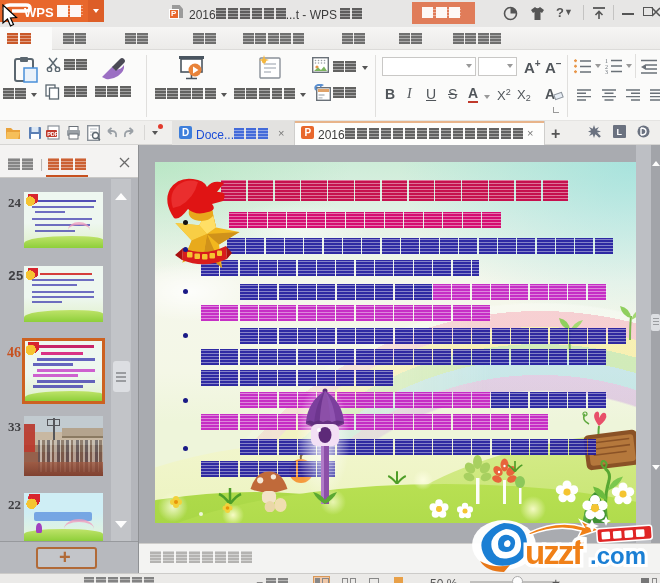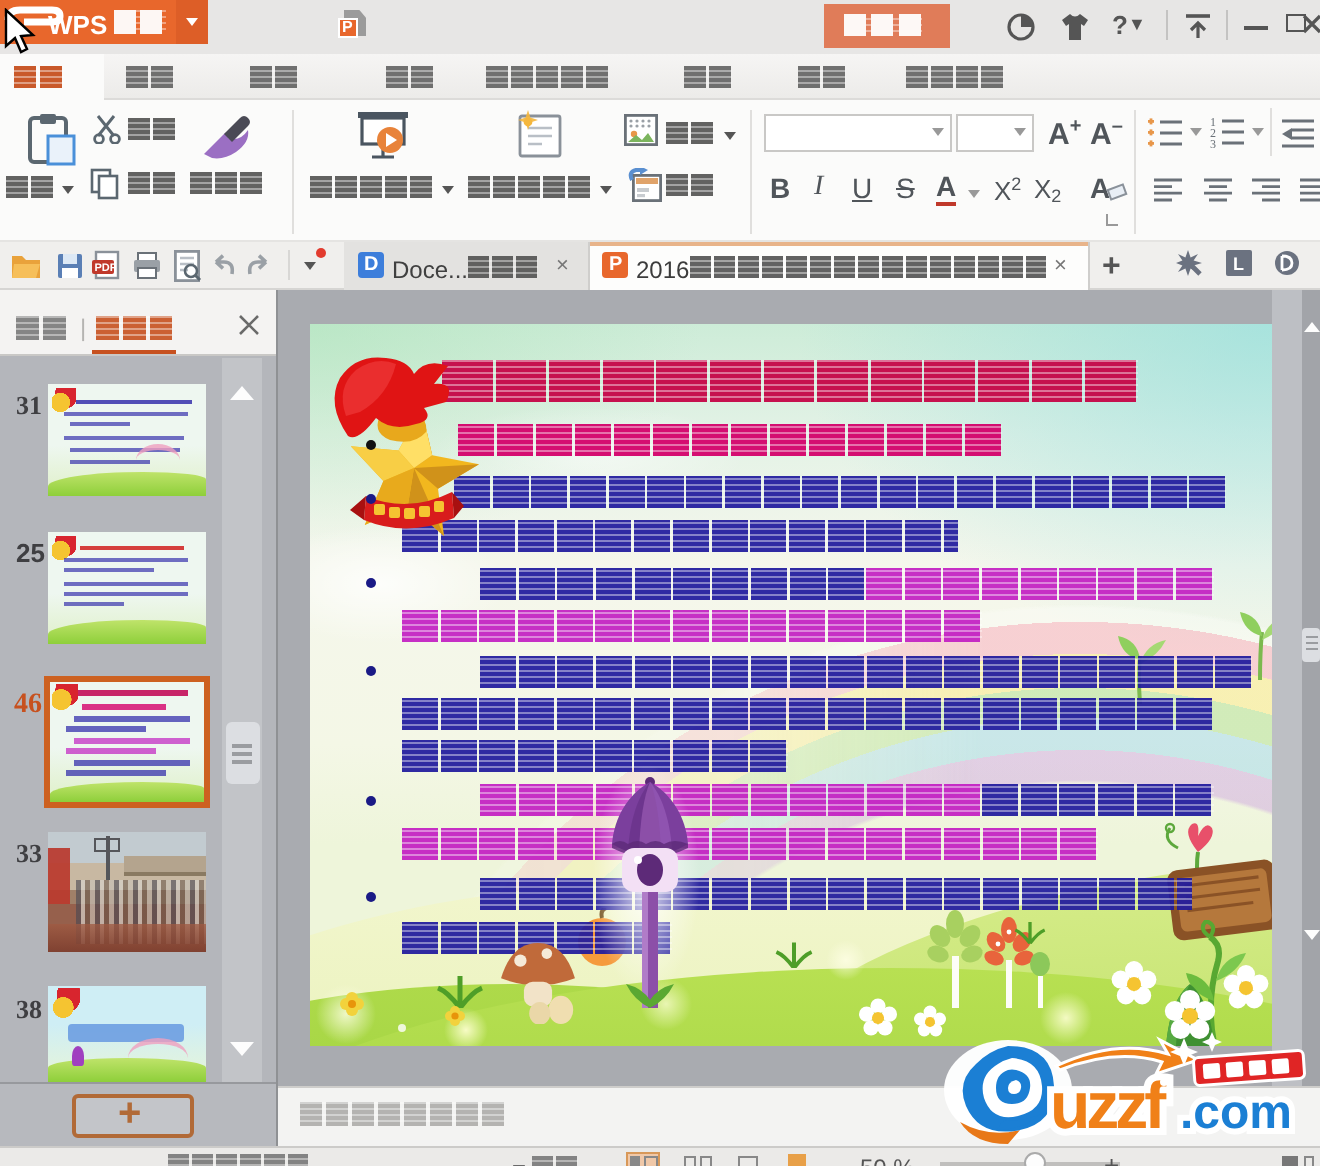--- a/index.html
+++ b/index.html
@@ -15,20 +15,21 @@
  <div class="ab" style="left:88px;top:0;width:16px;height:22px;background:#dd5e27"></div>
  <div class="ab" style="left:93px;top:9px;width:0;height:0;border:3px solid transparent;border-top:4px solid #fff"></div>
  <div class="ab" style="left:24px;top:3px;color:#fff;font-size:13px;font-weight:bold">WPS <span class="zh" style="--w:11px;--p:13px;width:26px;height:12px;margin-top:2px;opacity:.95"></span></div>
  <svg class="ab" style="left:2px;top:2px" width="30" height="18" viewBox="0 0 30 18">
         <path d="M2 8 Q2 3 8 3 L24 3 Q28 3 28 6 Q28 9 24 9 L10 9" stroke="#fff" stroke-width="3.5" fill="none"></path>
       </svg>
 
  <div class="ab" style="left:172px;top:5px;width:11px;height:13px;background:#9b9b9b;clip-path:polygon(0 0,70% 0,100% 30%,100% 100%,0 100%)"></div>
  <div class="ab" style="left:169px;top:9px;width:10px;height:10px;background:#e8672c;border:1px solid #fff"></div>
  <div class="ab" style="left:171px;top:9px;color:#fff;font-size:8px;font-weight:bold">P</div>
+ <div class="ab" style="left:189px;top:7px;color:#3c3c3c;font-size:12px">2016<span class="zh" style="--w:10.5px;--p:12px;width:70px;height:11px;opacity:.8;margin-top:1px"></span>...t - WPS <span class="zh" style="--w:10.5px;--p:12px;width:23px;height:11px;opacity:.8;margin-top:1px"></span></div>
 
  <div class="ab" style="left:412px;top:2px;width:63px;height:22px;background:#e07c59"></div>
  <div class="ab" style="left:422px;top:7px;color:#fff;font-size:12px"><span class="zh" style="--w:11px;--p:13.7px;width:39px;height:11px;opacity:.95"></span></div>
 
  <svg class="ab" style="left:503px;top:6px" width="15" height="15" viewBox="0 0 15 15">
         <circle cx="7.5" cy="7.5" r="6" fill="none" stroke="#555" stroke-width="1.6"></circle>
         <path d="M7.5 1.5 A6 6 0 0 1 13.5 7.5 L7.5 7.5 Z" fill="#555"></path>
       </svg>
  <svg class="ab" style="left:530px;top:6px" width="15" height="15" viewBox="0 0 15 15">
         <path d="M5 1 L1 4 L3 7 L4.5 6 L4.5 14 L10.5 14 L10.5 6 L12 7 L14 4 L10 1 Q7.5 3.5 5 1 Z" fill="#555"></path>
@@ -255,21 +256,21 @@
  <svg class="ab" style="left:122px;top:6px" width="15" height="12" viewBox="0 0 15 12">
         <path d="M3 10 Q2 4 7 4 L11 4 M11 4 L7.5 0.8 M11 4 L7.5 7.2" stroke="#9aa0a6" stroke-width="1.8" fill="none"></path>
       </svg>
  <div class="ab" style="left:144px;top:4px;width:1px;height:15px;background:#d8d7d5"></div>
  <div class="ab" style="left:152px;top:10px;width:0;height:0;border:3.5px solid transparent;border-top:4.5px solid #555"></div>
  <div class="ab" style="left:158px;top:3px;width:5px;height:5px;border-radius:50%;background:#e23b2e"></div>
 
  <div class="ab" style="left:172px;top:0;width:123px;height:24px;background:#e3e2e0;border-right:1px solid #cfcecc"></div>
  <div class="ab" style="left:179px;top:5px;width:13px;height:13px;background:#3d7edb;border-radius:2px"></div>
  <div class="ab" style="left:182px;top:6px;color:#fff;font-size:10px;font-weight:bold">D</div>
- <div class="ab" style="left:196px;top:6px;color:#404040;font-size:12px">Doce...<span class="zh" style="--w:10.5px;--p:12px;width:35px;height:11px;opacity:.8;margin-top:1px"></span></div>
+ <div class="ab" style="left:196px;top:6px;color:#1d4ed8;font-size:12px">Doce...<span class="zh" style="--w:10.5px;--p:12px;width:35px;height:11px;opacity:.8;margin-top:1px"></span></div>
  <div class="ab" style="left:278px;top:6px;color:#777;font-size:11px">×</div>
 
  <div class="ab" style="left:295px;top:0;width:250px;height:24px;background:#fdfdfc;border-right:1px solid #cfcecc;box-shadow:inset 0 2px 0 #e8b48a"></div>
  <div class="ab" style="left:301px;top:5px;width:13px;height:13px;background:#e8672c;border-radius:2px"></div>
  <div class="ab" style="left:304.5px;top:6px;color:#fff;font-size:10px;font-weight:bold">P</div>
  <div class="ab" style="left:318px;top:6px;color:#3c3c3c;font-size:12px">2016<span class="zh" style="--w:10.5px;--p:12px;width:178px;height:11px;opacity:.8;margin-top:1px"></span></div>
  <div class="ab" style="left:527px;top:6px;color:#777;font-size:11px">×</div>
 
  <div class="ab" style="left:551px;top:4px;color:#555;font-size:16px;font-weight:bold">+</div>
 
@@ -289,25 +290,25 @@
 
  <div class="ab" style="left:0;top:0;width:139px;height:33px;background:#f4f3f2;border-bottom:1px solid #c9c8c6"></div>
  <div class="ab" style="left:8px;top:13px;color:#6a6a6a;font-size:13px"><span class="zh" style="--w:11.5px;--p:13.5px;width:25px;height:12px;opacity:.8"></span></div>
  <div class="ab" style="left:40px;top:12px;color:#b5b4b2;font-size:12px">|</div>
  <div class="ab" style="left:48px;top:13px;color:#c7511f;font-size:13px;font-weight:bold"><span class="zh" style="--w:11.5px;--p:13.5px;width:38px;height:12px;opacity:.9"></span></div>
  <div class="ab" style="left:46px;top:30px;width:42px;height:2px;background:#c7511f"></div>
  <svg class="ab" style="left:119px;top:12px" width="11" height="11" viewBox="0 0 11 11">
         <path d="M1 1 L10 10 M10 1 L1 10" stroke="#6a6a6a" stroke-width="1.3"></path>
       </svg>
 
- <div class="ab" style="left:8px;top:50px;color:#3f3f42;font-size:13px;font-weight:bold;font-family:'Liberation Serif',serif">31</div>
- <div class="ab" style="left:8px;top:124px;color:#3f3f42;font-size:13px;font-weight:bold;font-family:Liberation Sans, sans-serif">25</div>
+ <div class="ab" style="left:8px;top:50px;color:#3f3f42;font-size:13px;font-weight:bold;font-family:'Liberation Serif',serif">24</div>
+ <div class="ab" style="left:8px;top:124px;color:#3f3f42;font-size:13px;font-weight:bold;font-family:Liberation Mono, monospace">25</div>
  <div class="ab" style="left:7px;top:200px;color:#c7511f;font-size:14px;font-weight:bold;font-family:'Liberation Serif',serif">46</div>
  <div class="ab" style="left:8px;top:274px;color:#3f3f42;font-size:13px;font-weight:bold;font-family:'Liberation Serif',serif">33</div>
- <div class="ab" style="left:8px;top:352px;color:#3f3f42;font-size:13px;font-weight:bold;font-family:'Liberation Serif',serif">38</div>
+ <div class="ab" style="left:8px;top:352px;color:#3f3f42;font-size:13px;font-weight:bold;font-family:'Liberation Serif',serif">22</div>
 
  <div class="ab" style="left:24px;top:47px;width:79px;height:56px;background:linear-gradient(#eef7f0 55%,#dff0c8);overflow:hidden">
   <div class="ab" style="left:2px;top:2px;width:12px;height:12px;background:radial-gradient(circle at 35% 60%,#f5c431 45%,transparent 46%),radial-gradient(ellipse at 60% 25%,#d8252e 55%,transparent 56%)"></div>
   <div class="ab" style="left:14px;top:8px;width:58px;height:2px;background:#2a24a8;opacity:.8"></div>
   <div class="ab" style="left:8px;top:14px;width:62px;height:2px;background:#2a24a8;opacity:.65"></div>
   <div class="ab" style="left:11px;top:19px;width:30px;height:2px;background:#2a24a8;opacity:.65"></div>
   <div class="ab" style="left:8px;top:26px;width:60px;height:2px;background:#2a24a8;opacity:.65"></div>
   <div class="ab" style="left:11px;top:32px;width:55px;height:2px;background:#2a24a8;opacity:.65"></div>
   <div class="ab" style="left:11px;top:38px;width:40px;height:2px;background:#2a24a8;opacity:.65"></div>
   <div class="ab" style="left:0;top:44px;width:79px;height:12px;background:linear-gradient(#bfe36a,#8ecf3a);border-radius:60% 40% 0 0/60% 30% 0 0"></div>

